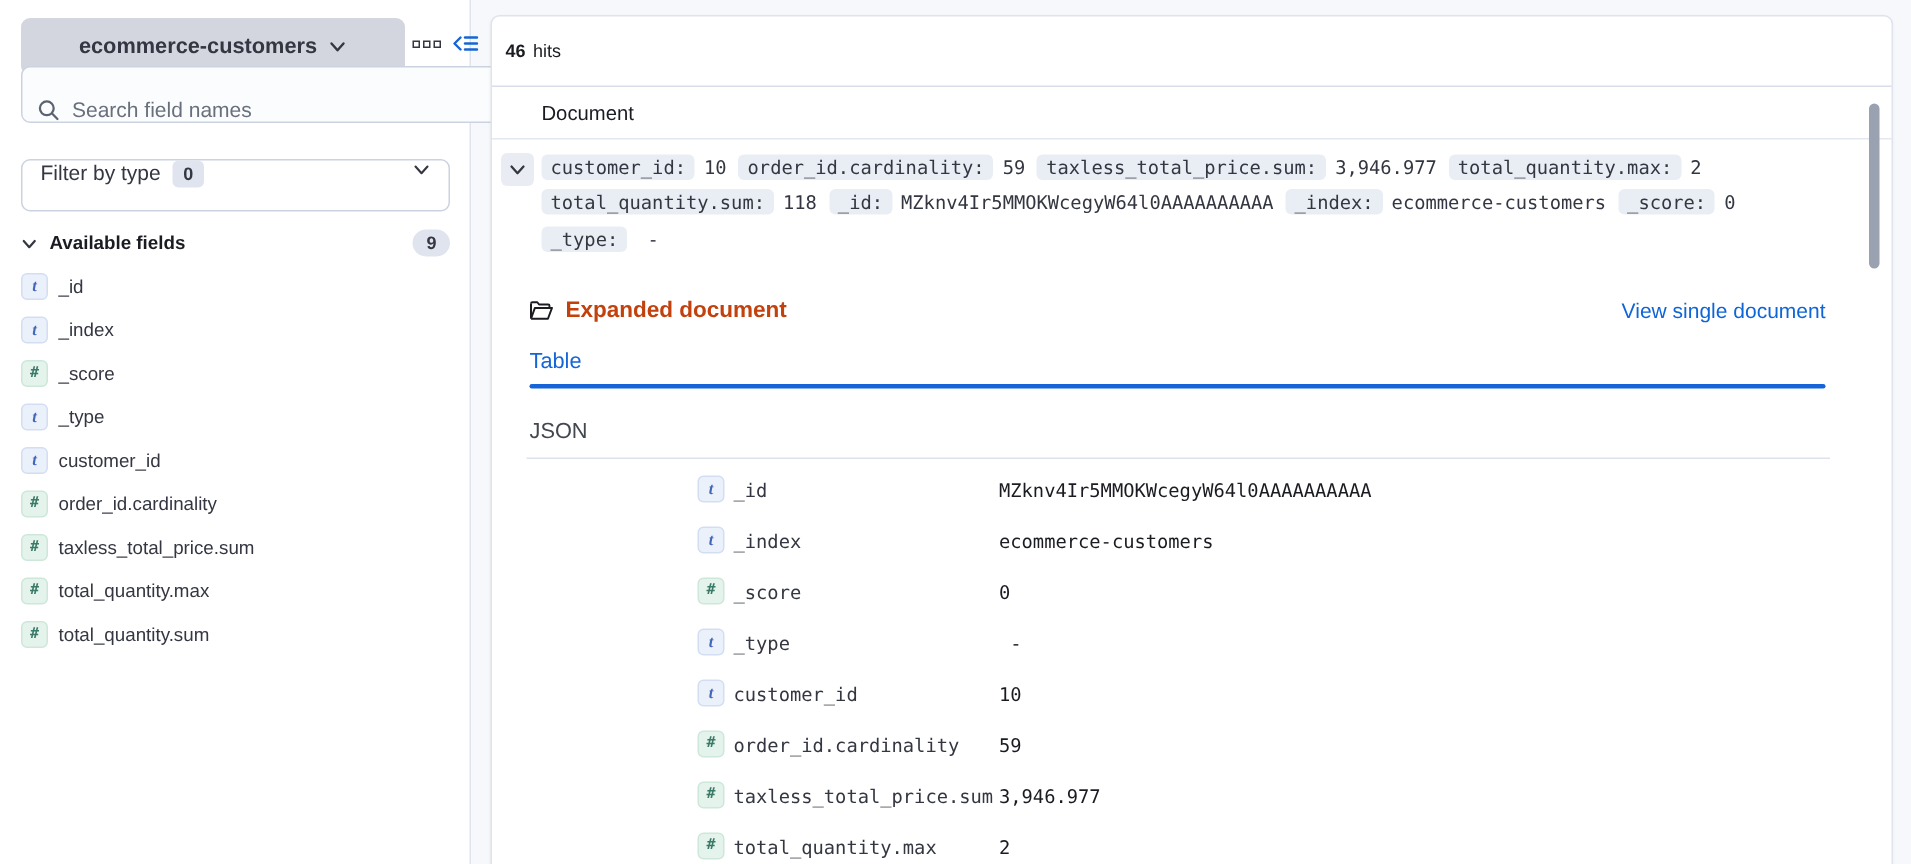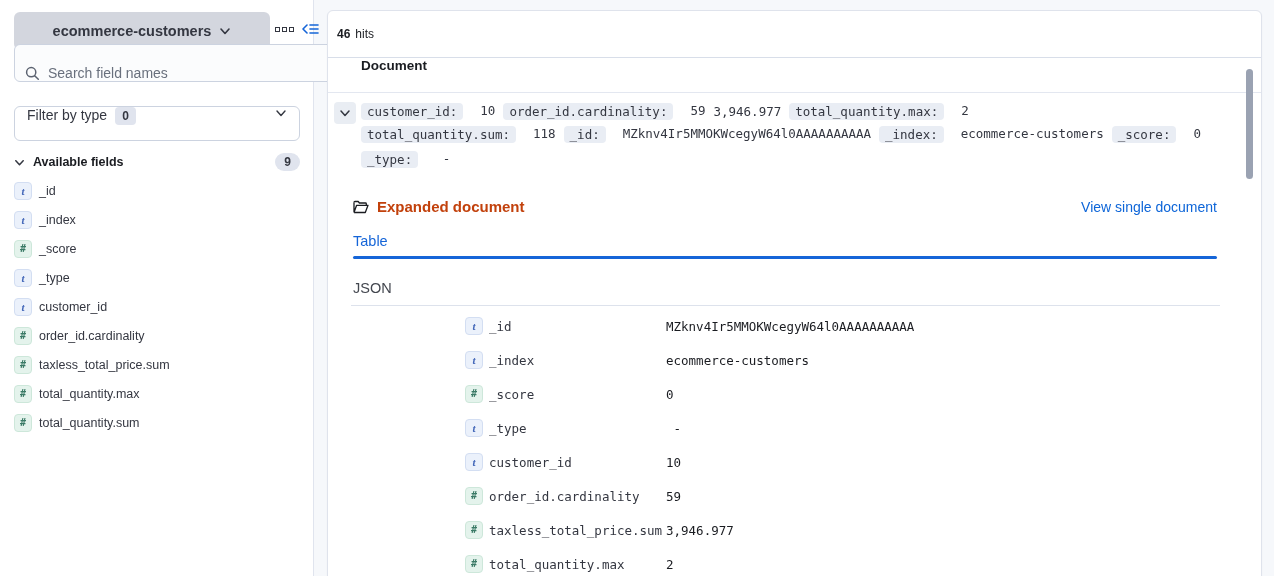--- a/index.html
+++ b/index.html
@@ -78,32 +78,32 @@
     background:#ffffff; border:1px solid #dfe3ec;
     border-radius:6px 6px 0 0;
     box-shadow:0 1px 2px rgba(65,78,101,.06);
   }
   .hits-bar {
     height:47px; display:flex; align-items:center; padding:0 16px 0 9px;
     border-bottom:1px solid #d8dee9; font-size:12px; color:#1a1c21;
   }
   .hits-bar .hits-num { font-weight:700; margin-right:5px; }
   .doc-col-header {
-    height:35px; display:flex; align-items:flex-start; padding-left:33px;
+    height:35px; display:flex; align-items:center; padding-left:33px;
     border-bottom:1px solid #e3e7f0;
-    font-size:13.5px; font-weight:700; color:#1a1c21;
+    font-size:13.5px; font-weight:400; color:#1a1c21;
   }
   .doc-row { position:relative; padding:10px 44px 0 33px; min-height:66px; }
   .expand-btn {
     position:absolute; left:6px; top:9px; width:22px; height:22px;
     background:#e9edf3; border:none; border-radius:4px; cursor:pointer;
     display:flex; align-items:center; justify-content:center;
   }
   .pill-line { display:flex; flex-wrap:wrap; align-items:center; gap:8px; margin-bottom:6px; }
-  .pill-pair { display:inline-flex; align-items:flex-start; gap:17px; }
+  .pill-pair { display:inline-flex; align-items:center; gap:6px; }
   .pill {
     background:#e9edf4; border-radius:4px; padding:1px 6px;
     font-family:"DejaVu Sans Mono", monospace; font-size:12.5px; color:#343741;
     white-space:pre;
   }
   .pill-value { font-family:"DejaVu Sans Mono", monospace; font-size:12.5px; color:#343741; white-space:pre; }
 
   .expanded-header {
     display:flex; align-items:center; padding:24px 44px 0 25px;
   }
@@ -267,20 +267,21 @@
           <span class="pill">customer_id:</span>
           <span class="pill-value">10</span>
         </span>
 
         <span class="pill-pair">
           <span class="pill">order_id.cardinality:</span>
           <span class="pill-value">59</span>
         </span>
 
         <span class="pill-pair">
+          <span class="pill">taxless_total_price.sum:</span>
           <span class="pill-value">3,946.977</span>
         </span>
 
         <span class="pill-pair">
           <span class="pill">total_quantity.max:</span>
           <span class="pill-value">2</span>
         </span>
       </div>
     <div class="pill-line">
 

